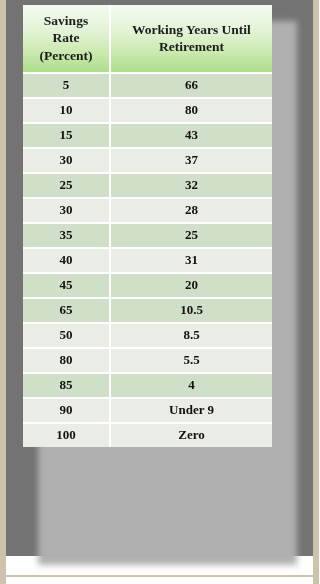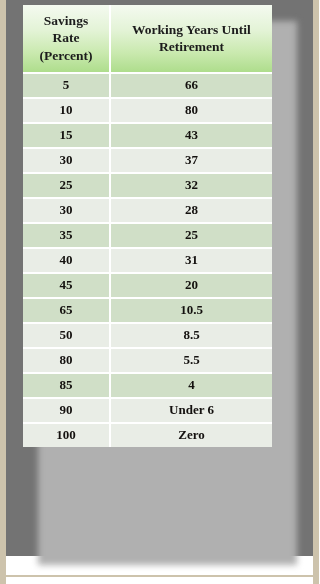--- a/index.html
+++ b/index.html
@@ -193,21 +193,21 @@
           <tr class="row-light">
             <td class="cell-rate">80</td>
             <td class="cell-years">5.5</td>
           </tr>
           <tr class="row-dark">
             <td class="cell-rate">85</td>
             <td class="cell-years">4</td>
           </tr>
           <tr class="row-light">
             <td class="cell-rate">90</td>
-            <td class="cell-years">Under 6</td>
+            <td class="cell-years">Under 9</td>
           </tr>
           <tr class="row-light">
             <td class="cell-rate">100</td>
             <td class="cell-years">Zero</td>
           </tr>
         </tbody>
     </table>
   </div>
 
 </div>

